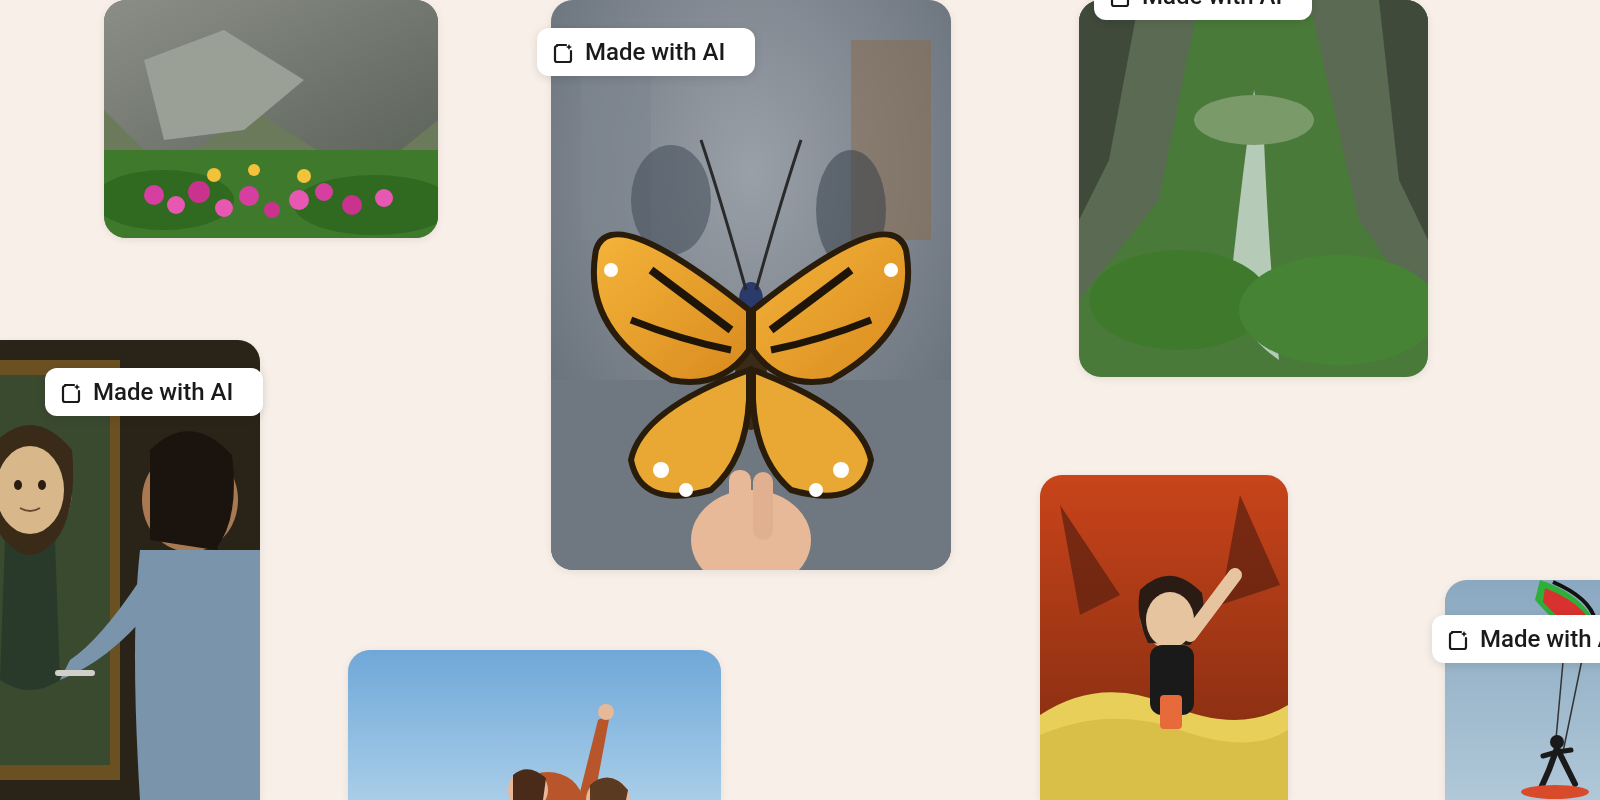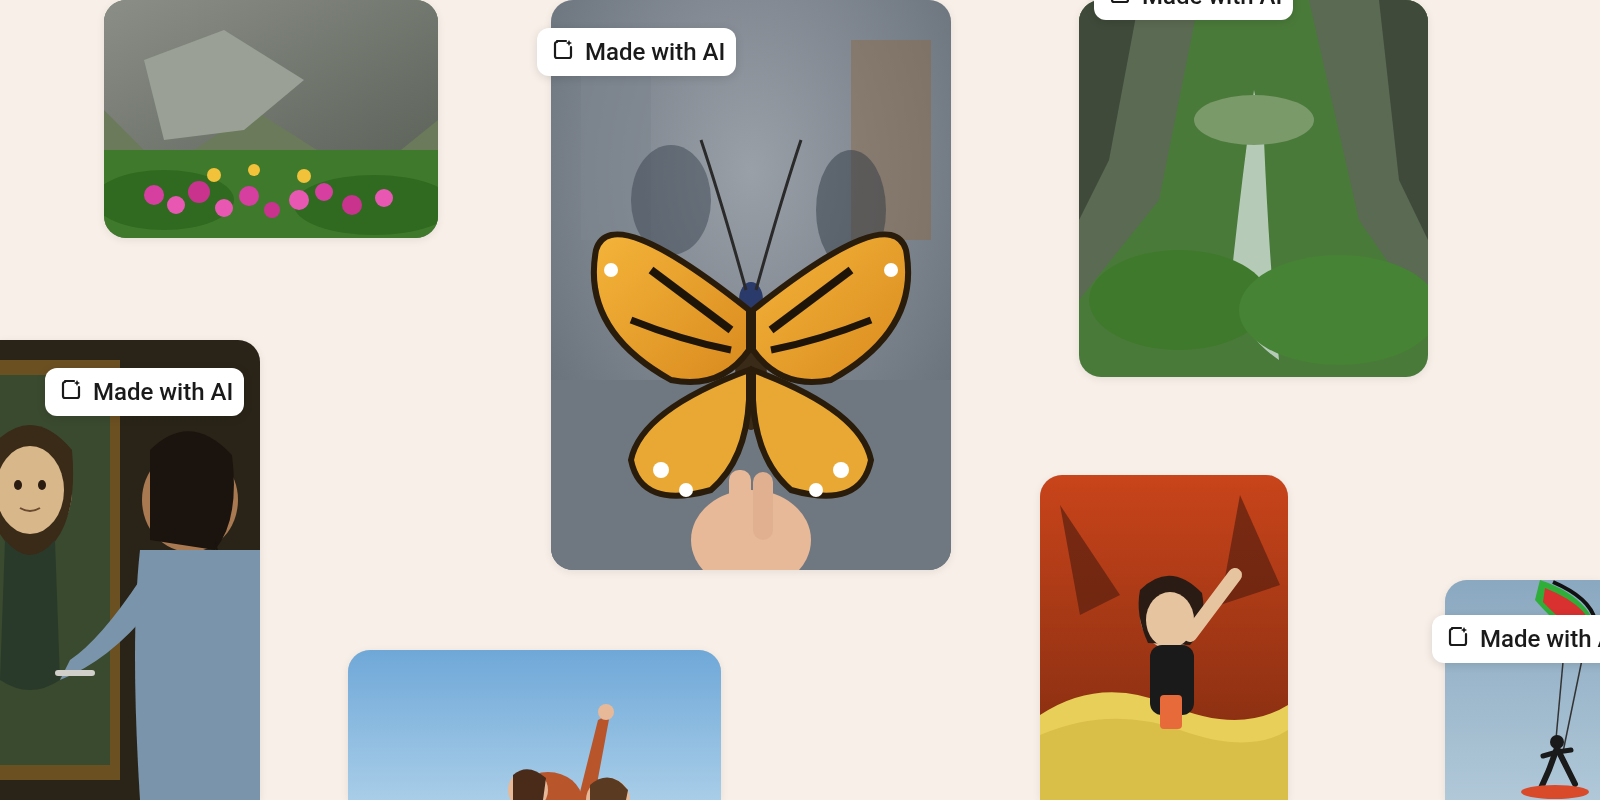--- a/index.html
+++ b/index.html
@@ -16,23 +16,23 @@
     border-radius: 22px;
     overflow: hidden;
     box-shadow: 0 2px 8px rgba(0,0,0,0.08);
     background: #ccc;
   }
   .card svg { display: block; width: 100%; height: 100%; }
   .badge {
     position: absolute;
     background: #fff;
     border-radius: 12px;
-    padding: 10px 11px 10px 14px;
+    padding: 10px 30px 10px 14px;
     display: flex;
-    align-items: flex-start;
+    align-items: flex-end;
     gap: 10px;
     font-size: 24px;
     font-weight: 500;
     color: #1a1a1a;
     box-shadow: 0 2px 10px rgba(0,0,0,0.12);
     white-space: nowrap;
   }
   .badge .ico { width: 24px; height: 24px; flex: 0 0 24px; }
 </style>
 </head>

